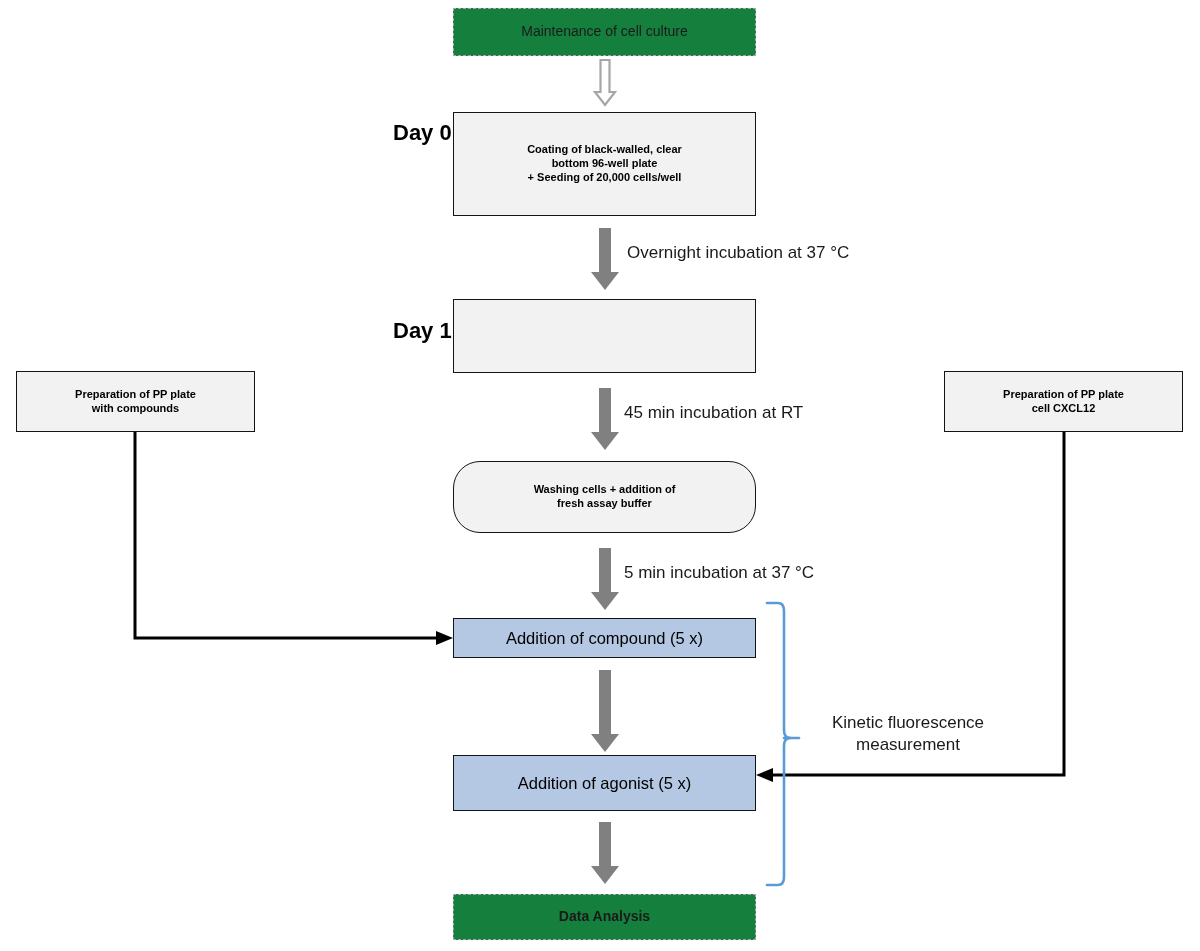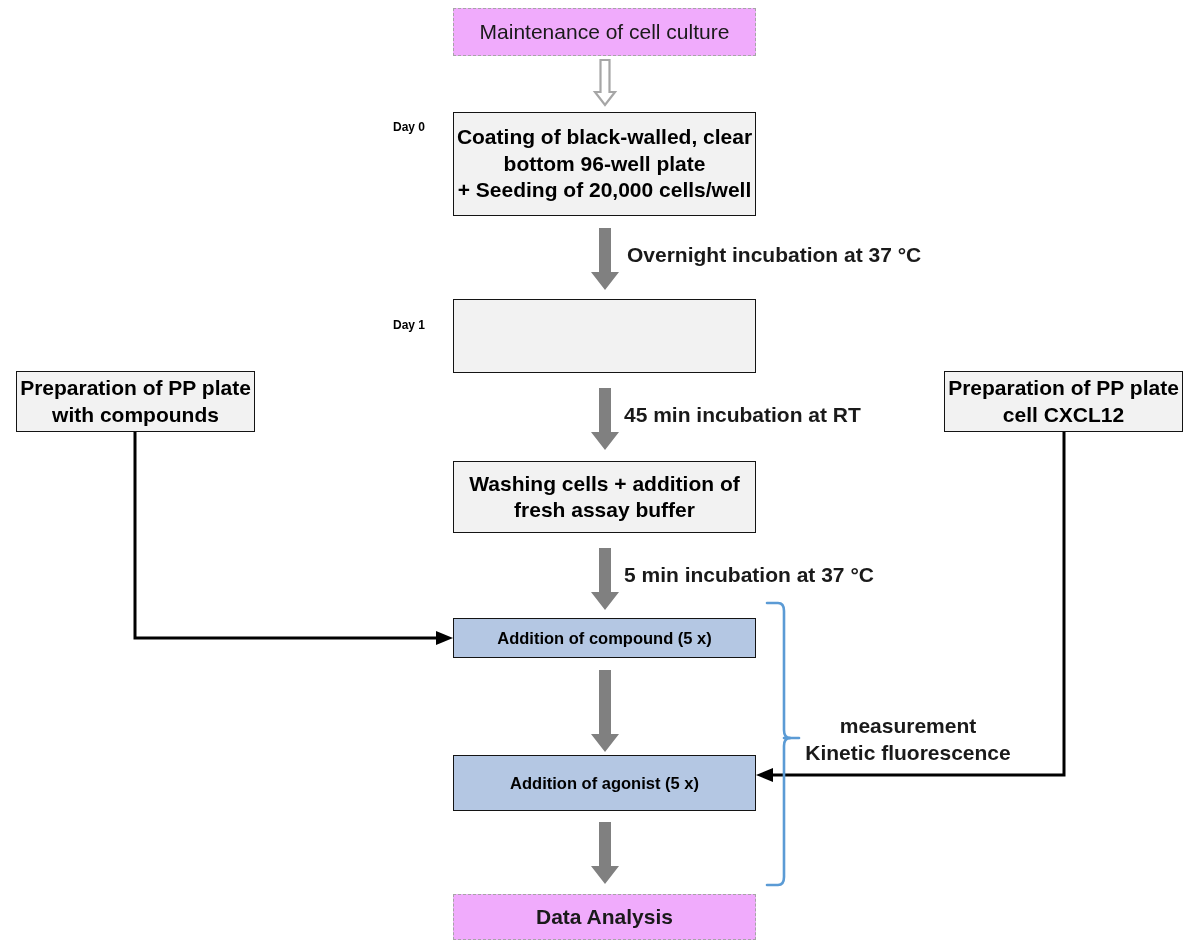--- a/index.html
+++ b/index.html
@@ -25,51 +25,51 @@
     box-sizing: border-box;
     display: flex;
     align-items: center;
     justify-content: center;
     text-align: center;
   }
   .box-solid {
     background: #f2f2f2;
     border: 1.6px solid #141414;
     font-weight: bold;
-    font-size: 21px;
+    font-size: 11px;
     color: #000000;
     line-height: 1.26;
   }
   .box-blue {
     background: #b4c7e3;
     border: 1.6px solid #141414;
-    font-weight: bold;
+    font-weight: normal;
     font-size: 16.5px;
     color: #000000;
     line-height: 1.26;
   }
   .box-dashed {
-    background: #f0abfc;
+    background: #15803d;
     border: 1.4px dashed #a6a6a6;
     font-weight: normal;
-    font-size: 21px;
+    font-size: 14px;
     color: #1a1a1a;
     line-height: 1.25;
   }
   .side-label {
     position: absolute;
     font-weight: bold;
-    font-size: 12px;
+    font-size: 22px;
     color: #000000;
     white-space: nowrap;
   }
   .edge-label {
     position: absolute;
-    font-weight: bold;
-    font-size: 21px;
+    font-weight: normal;
+    font-size: 17px;
     color: #1a1a1a;
     white-space: nowrap;
   }
   .edge-label.two-line {
     white-space: normal;
     text-align: center;
     line-height: 1.3;
   }
   sup {
     font-size: 0.68em;
@@ -150,21 +150,21 @@
 
 <div class="node-box box-solid" style="left:453px; top:299px; width:303px; height:74px;">
   <div>
   </div>
 </div>
 
 <div class="edge-label" style="left:624px; top:403px;">
   <span>45 min incubation at RT</span>
 </div>
 
-<div class="node-box box-solid" style="left:453px; top:461px; width:303px; height:72px;">
+<div class="node-box box-solid" style="left:453px; top:461px; width:303px; height:72px;border-radius:27px;">
   <div>
     <div>Washing cells + addition of</div>
     <div>fresh assay buffer</div>
   </div>
 </div>
 
 <div class="edge-label" style="left:624px; top:563px;">
   <span>5 min incubation at 37 °C</span>
 </div>
 
@@ -188,15 +188,15 @@
 </div>
 
 <div class="node-box box-solid" style="left:944px; top:371px; width:239px; height:61px;">
   <div>
     <div>Preparation of PP plate</div>
     <div>cell CXCL12</div>
   </div>
 </div>
 
 <div class="edge-label two-line" style="left:803px; top:712px; width:210px;">
+  <div>Kinetic fluorescence</div>
   <div>measurement</div>
-  <div>Kinetic fluorescence</div>
 </div>
 
 </body></html>

